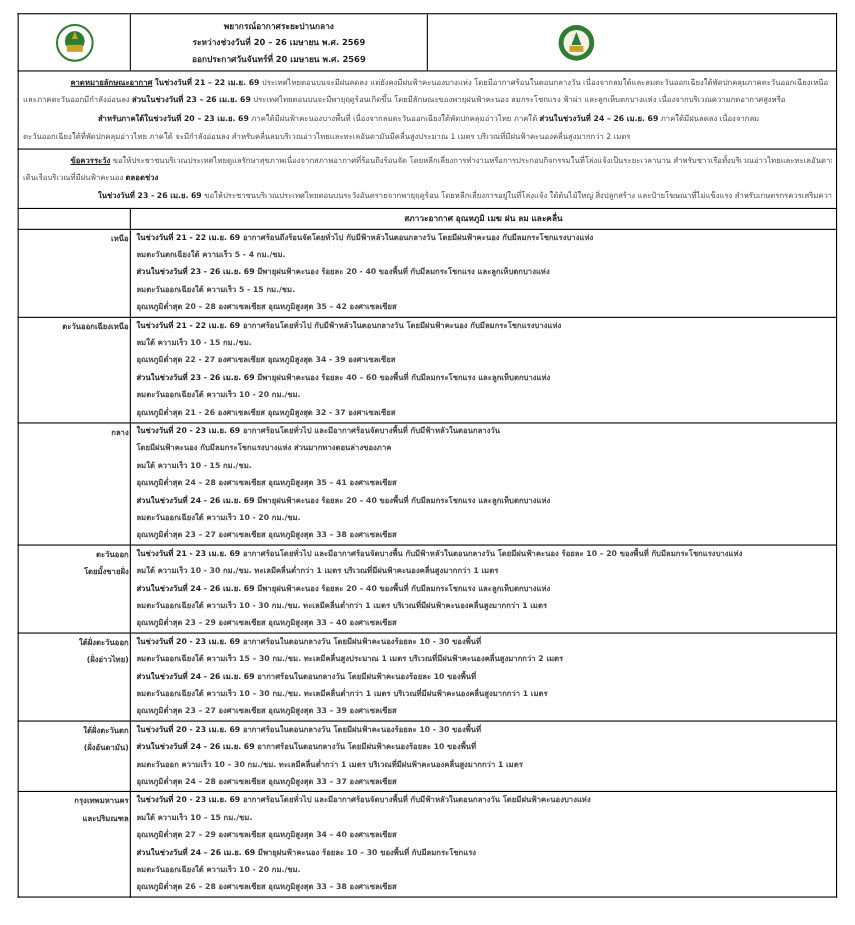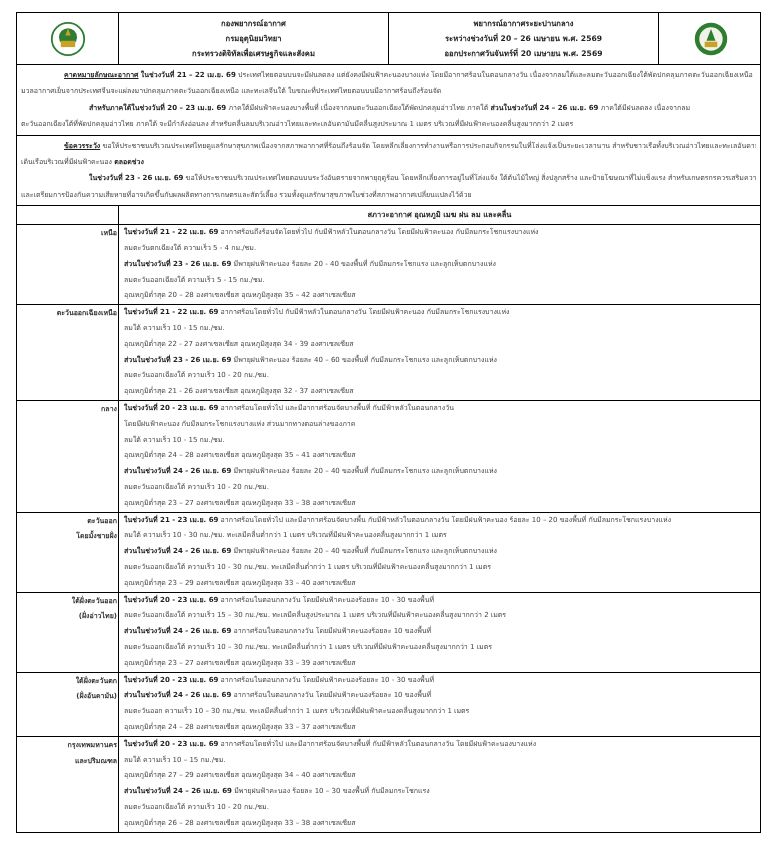--- a/index.html
+++ b/index.html
@@ -9,21 +9,21 @@
   .hdr > div { border-right:1.5px solid #000; display:flex; flex-direction:column; align-items:center; justify-content:center; }
   .hdr > div:last-child { border-right:none; }
   .hdr .t { font-size:7.6px; line-height:15px; font-weight:bold; color:#222; white-space:nowrap; }
   .logo { width:36px; height:36px; border-radius:50%; }
   .box { border:1.5px solid #000; border-bottom:none; padding:2px 4px 2px 4px; font-size:7px; line-height:16.4px; color:#444; }
   .box p { margin:0; white-space:nowrap; overflow:hidden; }
   .box b { color:#222; }
   .box .u { text-decoration:underline; font-weight:bold; color:#222;margin-left:43px; }
   .ind { padding-left:68px; }
   table { border-collapse:collapse; width:100%; border:1.5px solid #000; }
-  td { border:1px solid #000; vertical-align:top; font-size:7px; line-height:15.8px; color:#444; }
+  td { border:1px solid #000; vertical-align:top; font-size:7px; line-height:15.8px; color:#444;font-weight:bold; }
   td.reg { width:99px; text-align:right; font-weight:bold; color:#333; padding-top:1px; }
   td.det { padding:0 5px; }
   td.det p { margin:0; white-space:nowrap; }
   td.det b { color:#222; }
   .th td { text-align:center; font-weight:bold; color:#222; height:16px; line-height:16px; font-size:7.5px; border-bottom:1.5px solid #000; }
   .hdr2 { border-top:1.5px solid #000;padding-left:28px; }
 </style>
 </head>
 <body>
 
@@ -31,51 +31,45 @@
   <div class="hdr">
     <div>
       <svg class="logo" viewBox="0 0 40 40">
         <circle cx="20" cy="20" r="18" fill="#fff" stroke="#2e7d32" stroke-width="2"></circle>
         <circle cx="20" cy="18" r="10" fill="#2e7d32"></circle>
         <rect x="12" y="22" width="16" height="7" fill="#c9a227"></rect>
         <path d="M20 8 L23 16 L17 16 Z" fill="#c9a227"></path>
       </svg>
     </div>
     <div>
-      <div class="t">กองพยากรณ์อากาศ</div>
-      <div class="t">กรมอุตุนิยมวิทยา</div>
-      <div class="t">กระทรวงดิจิทัลเพื่อเศรษฐกิจและสังคม</div>
-    </div>
-    <div>
       <div class="t">พยากรณ์อากาศระยะปานกลาง</div>
       <div class="t">ระหว่างช่วงวันที่ 20 – 26 เมษายน พ.ศ. 2569</div>
       <div class="t">ออกประกาศวันจันทร์ที่ 20 เมษายน พ.ศ. 2569</div>
     </div>
     <div>
       <svg class="logo" viewBox="0 0 40 40">
         <circle cx="20" cy="20" r="18" fill="#2e7d32"></circle>
         <circle cx="20" cy="20" r="13" fill="#f2f2e6"></circle>
         <path d="M20 9 L25 22 L15 22 Z" fill="#2e7d32"></path>
         <rect x="13" y="23" width="14" height="6" fill="#c9a227"></rect>
       </svg>
     </div>
   </div>
 
   <div class="box">
     <p><span class="u">คาดหมายลักษณะอากาศ</span> <b>ในช่วงวันที่ 21 – 22 เม.ย. 69</b><span> ประเทศไทยตอนบนจะมีฝนลดลง แต่ยังคงมีฝนฟ้าคะนองบางแห่ง โดยมีอากาศร้อนในตอนกลางวัน เนื่องจากลมใต้และลมตะวันออกเฉียงใต้พัดปกคลุมภาคตะวันออกเฉียงเหนือ</span></p>
-    <p>มวลอากาศเย็นจากประเทศจีนจะแผ่ลงมาปกคลุมภาคตะวันออกเฉียงเหนือ และทะเลจีนใต้ ในขณะที่ประเทศไทยตอนบนมีอากาศร้อนถึงร้อนจัด</p>
+    <p><span>และภาคตะวันออกมีกำลังอ่อนลง </span><b>ส่วนในช่วงวันที่ 23 – 26 เม.ย. 69</b><span> ประเทศไทยตอนบนจะมีพายุฤดูร้อนเกิดขึ้น โดยมีลักษณะของพายุฝนฟ้าคะนอง ลมกระโชกแรง ฟ้าผ่า และลูกเห็บตกบางแห่ง เนื่องจากบริเวณความกดอากาศสูงหรือ</span></p>
     <p class="ind"><b>สำหรับภาคใต้ในช่วงวันที่ 20 – 23 เม.ย. 69</b><span> ภาคใต้มีฝนฟ้าคะนองบางพื้นที่ เนื่องจากลมตะวันออกเฉียงใต้พัดปกคลุมอ่าวไทย ภาคใต้ </span><b>ส่วนในช่วงวันที่ 24 – 26 เม.ย. 69</b><span> ภาคใต้มีฝนลดลง เนื่องจากลม</span></p>
     <p>ตะวันออกเฉียงใต้ที่พัดปกคลุมอ่าวไทย ภาคใต้ จะมีกำลังอ่อนลง สำหรับคลื่นลมบริเวณอ่าวไทยและทะเลอันดามันมีคลื่นสูงประมาณ 1 เมตร บริเวณที่มีฝนฟ้าคะนองคลื่นสูงมากกว่า 2 เมตร</p>
   </div>
 
   <div class="box">
     <p><span class="u">ข้อควรระวัง</span><span> ขอให้ประชาชนบริเวณประเทศไทยดูแลรักษาสุขภาพเนื่องจากสภาพอากาศที่ร้อนถึงร้อนจัด โดยหลีกเลี่ยงการทำงานหรือการประกอบกิจกรรมในที่โล่งแจ้งเป็นระยะเวลานาน สำหรับชาวเรือทั้งบริเวณอ่าวไทยและทะเลอันดามันควรหลีกเลี่ยงการ</span></p>
     <p><span>เดินเรือบริเวณที่มีฝนฟ้าคะนอง </span><b>ตลอดช่วง</b></p>
     <p class="ind"><b>ในช่วงวันที่ 23 - 26 เม.ย. 69</b><span> ขอให้ประชาชนบริเวณประเทศไทยตอนบนระวังอันตรายจากพายุฤดูร้อน โดยหลีกเลี่ยงการอยู่ในที่โล่งแจ้ง ใต้ต้นไม้ใหญ่ สิ่งปลูกสร้าง และป้ายโฆษณาที่ไม่แข็งแรง สำหรับเกษตรกรควรเสริมความแข็งแรงให้ไม้ผล</span></p>
-    <p>และเตรียมการป้องกันความเสียหายที่อาจเกิดขึ้นกับผลผลิตทางการเกษตรและสัตว์เลี้ยง รวมทั้งดูแลรักษาสุขภาพในช่วงที่สภาพอากาศเปลี่ยนแปลงไว้ด้วย</p>
   </div>
 
   <table>
     <tbody id="tbody">
       <tr class="th hdr2">
         <td></td>
         <td>สภาวะอากาศ อุณหภูมิ เมฆ ฝน ลม และคลื่น</td>
       </tr>
     <tr>
           <td class="reg">

